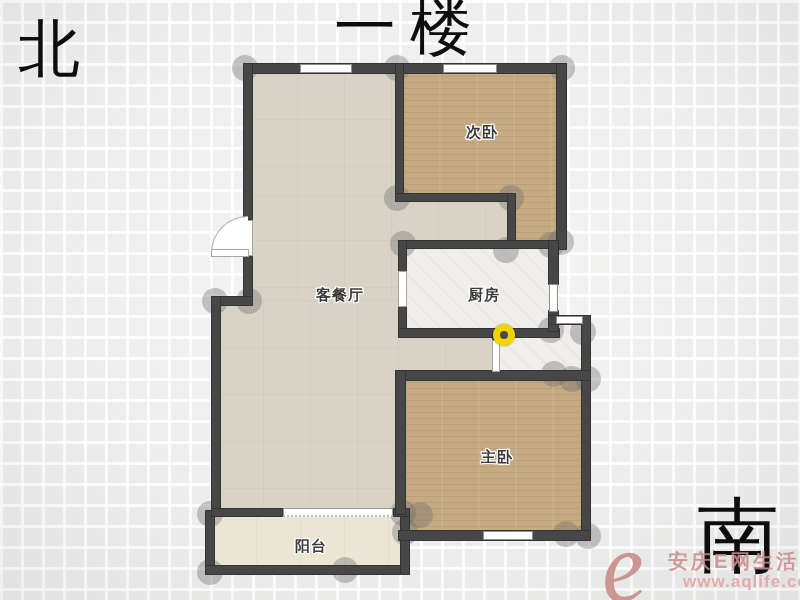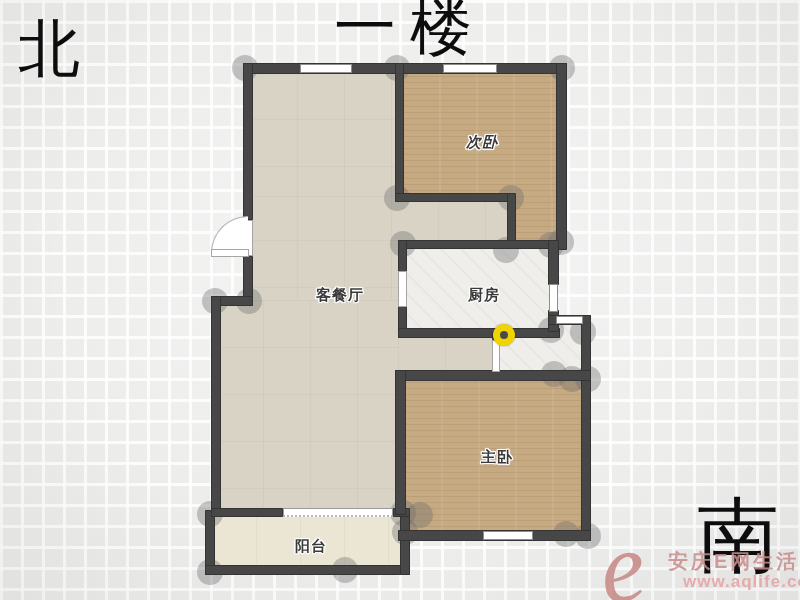--- a/index.html
+++ b/index.html
@@ -132,21 +132,21 @@
       <div class="abs gapdoor" style="left: 492px; top: 340px; width: 8px; height: 32px;"></div>
     </div>
 
   <div class="abs" id="entry-door-arc"></div>
   <div class="abs" id="entry-door-leaf"></div>
 
   <div class="abs" id="door-pivot">
     <div class="abs" id="door-pivot-hole"></div>
   </div>
 
-  <div class="abs room-label" style="left:482px;top:142px;font-style:italic;">次卧</div>
+  <div class="abs room-label" style="left:482px;top:132px;">次卧</div>
   <div class="abs room-label" style="left:340px;top:295px;">客餐厅</div>
   <div class="abs room-label" style="left:484px;top:295px;">厨房</div>
   <div class="abs room-label" style="left:497px;top:457px;">主卧</div>
   <div class="abs room-label" style="left:311px;top:546px;">阳台</div>
 
   <div class="abs big-char" id="compass-north">北</div>
   <div class="abs big-char" id="floor-title">一楼</div>
   <div class="abs big-char" id="compass-south">南</div>
 
   <div id="watermark">

